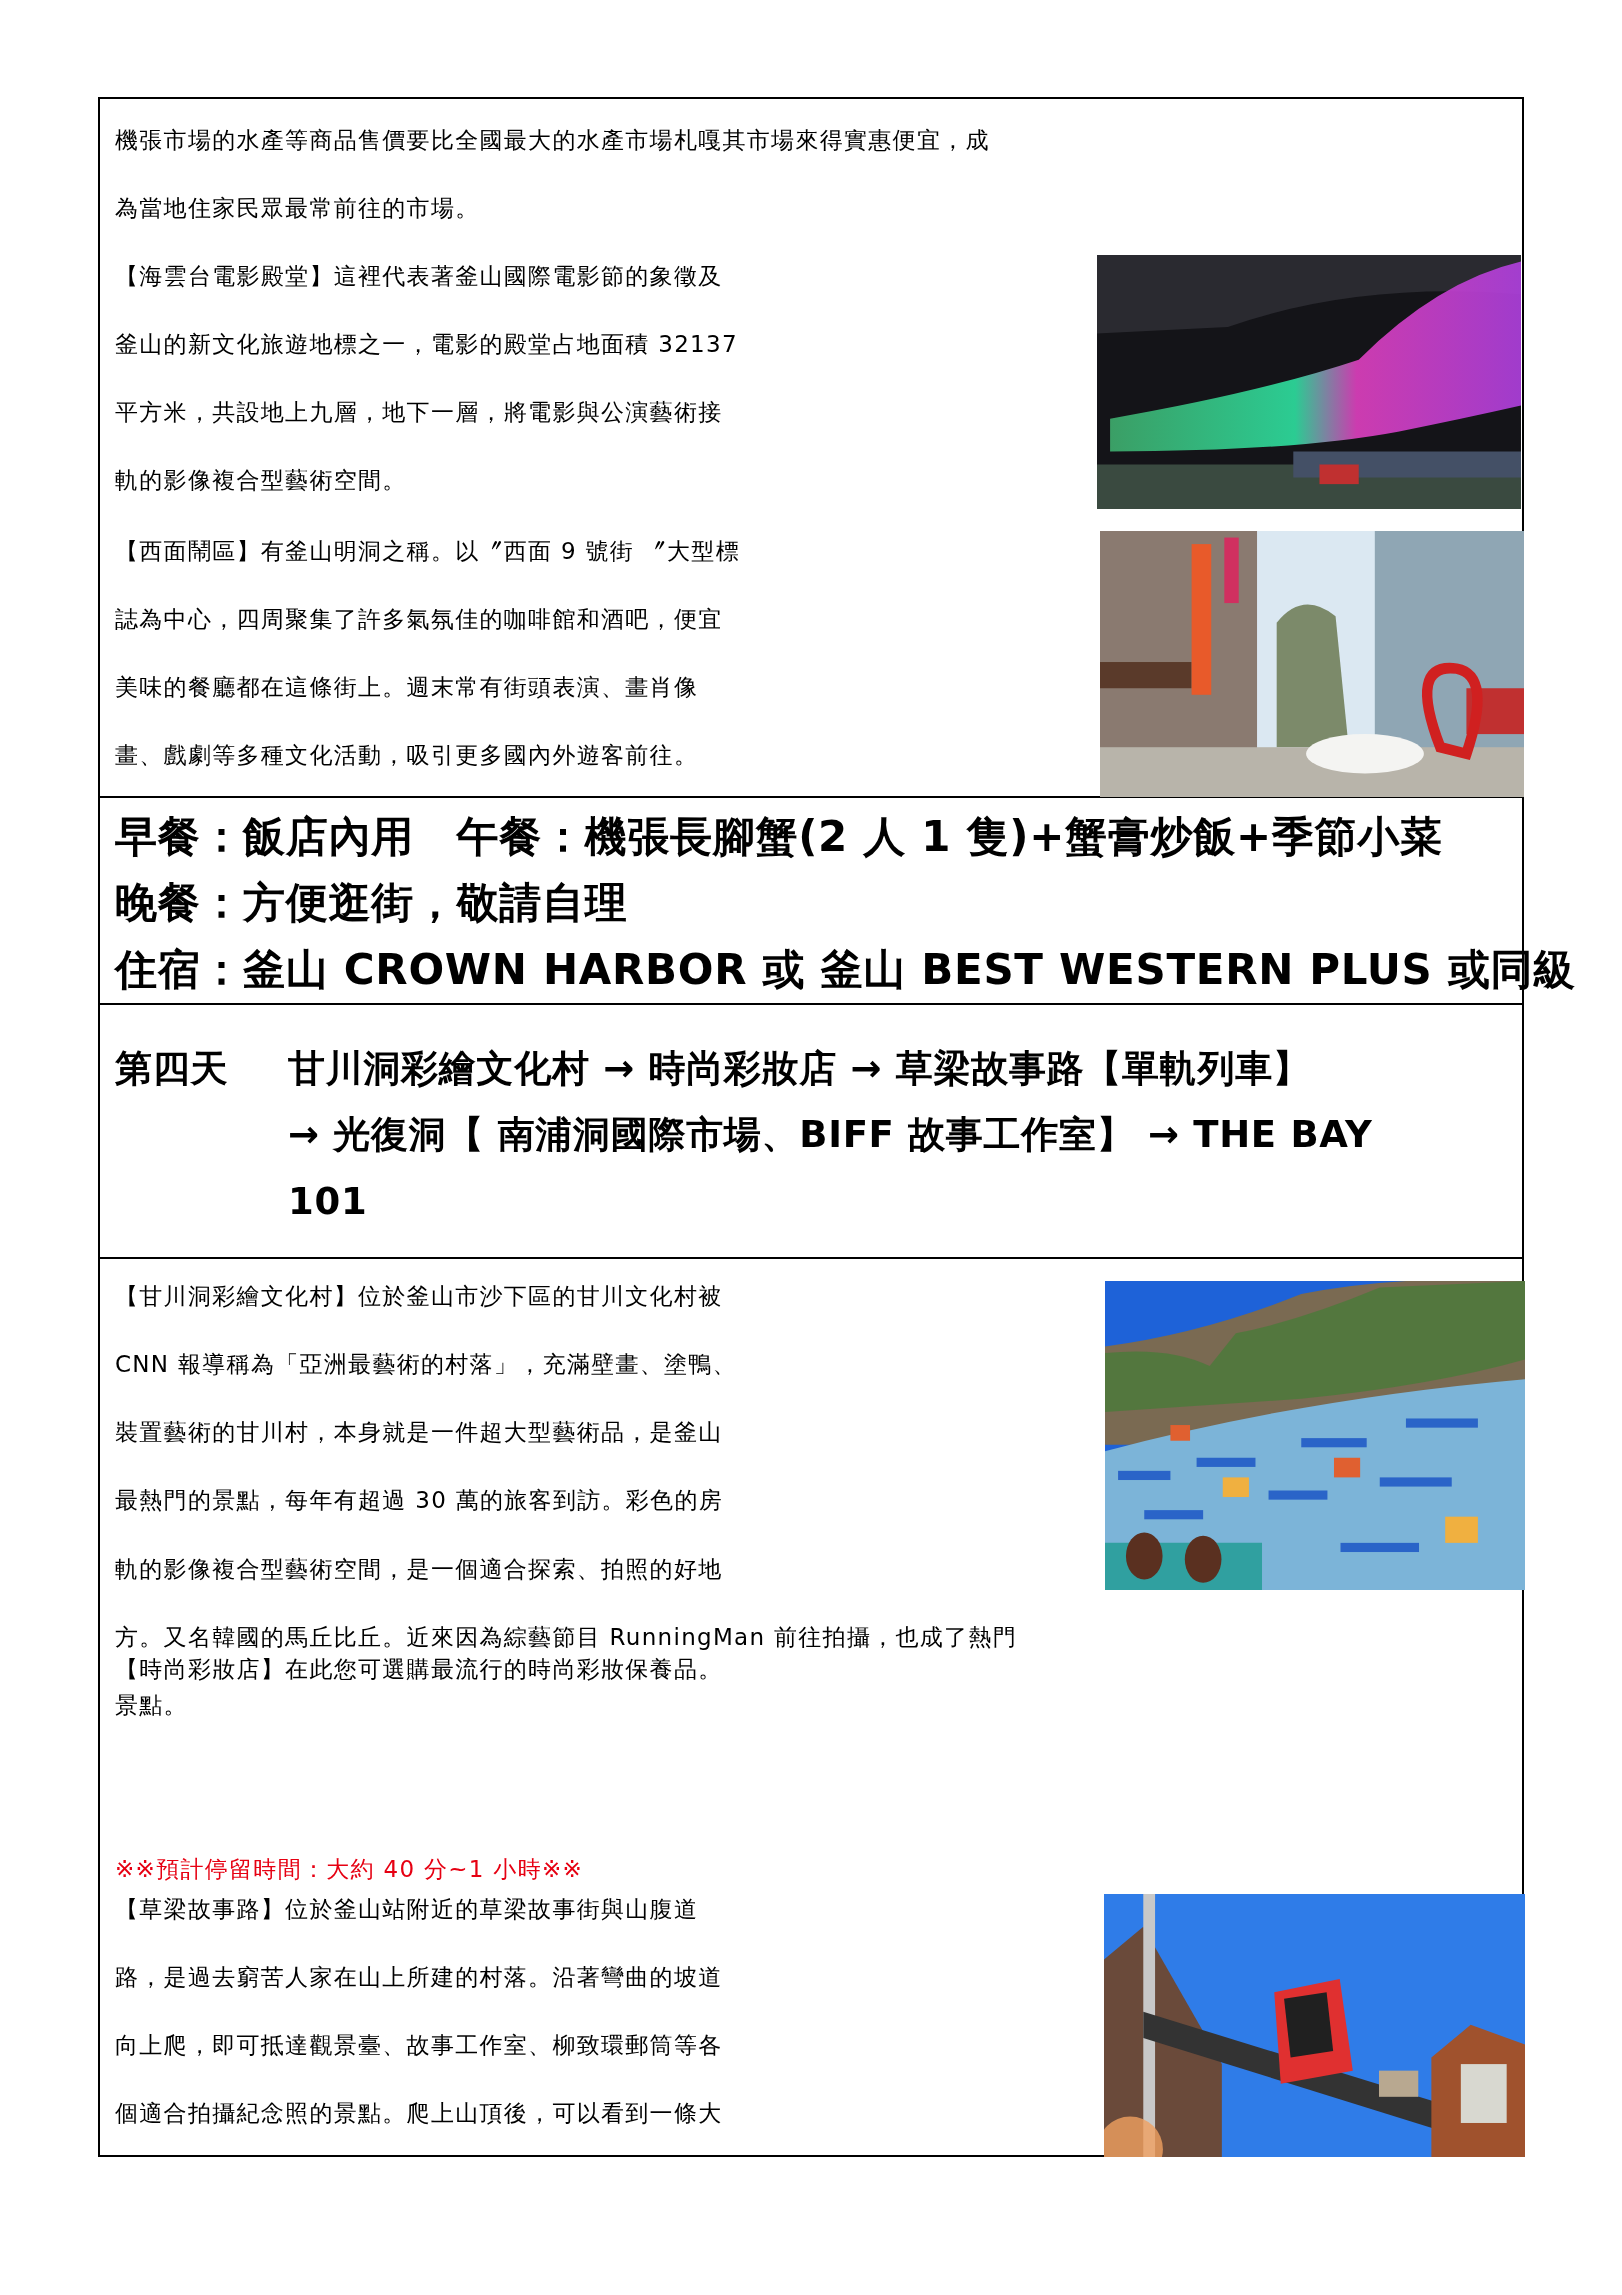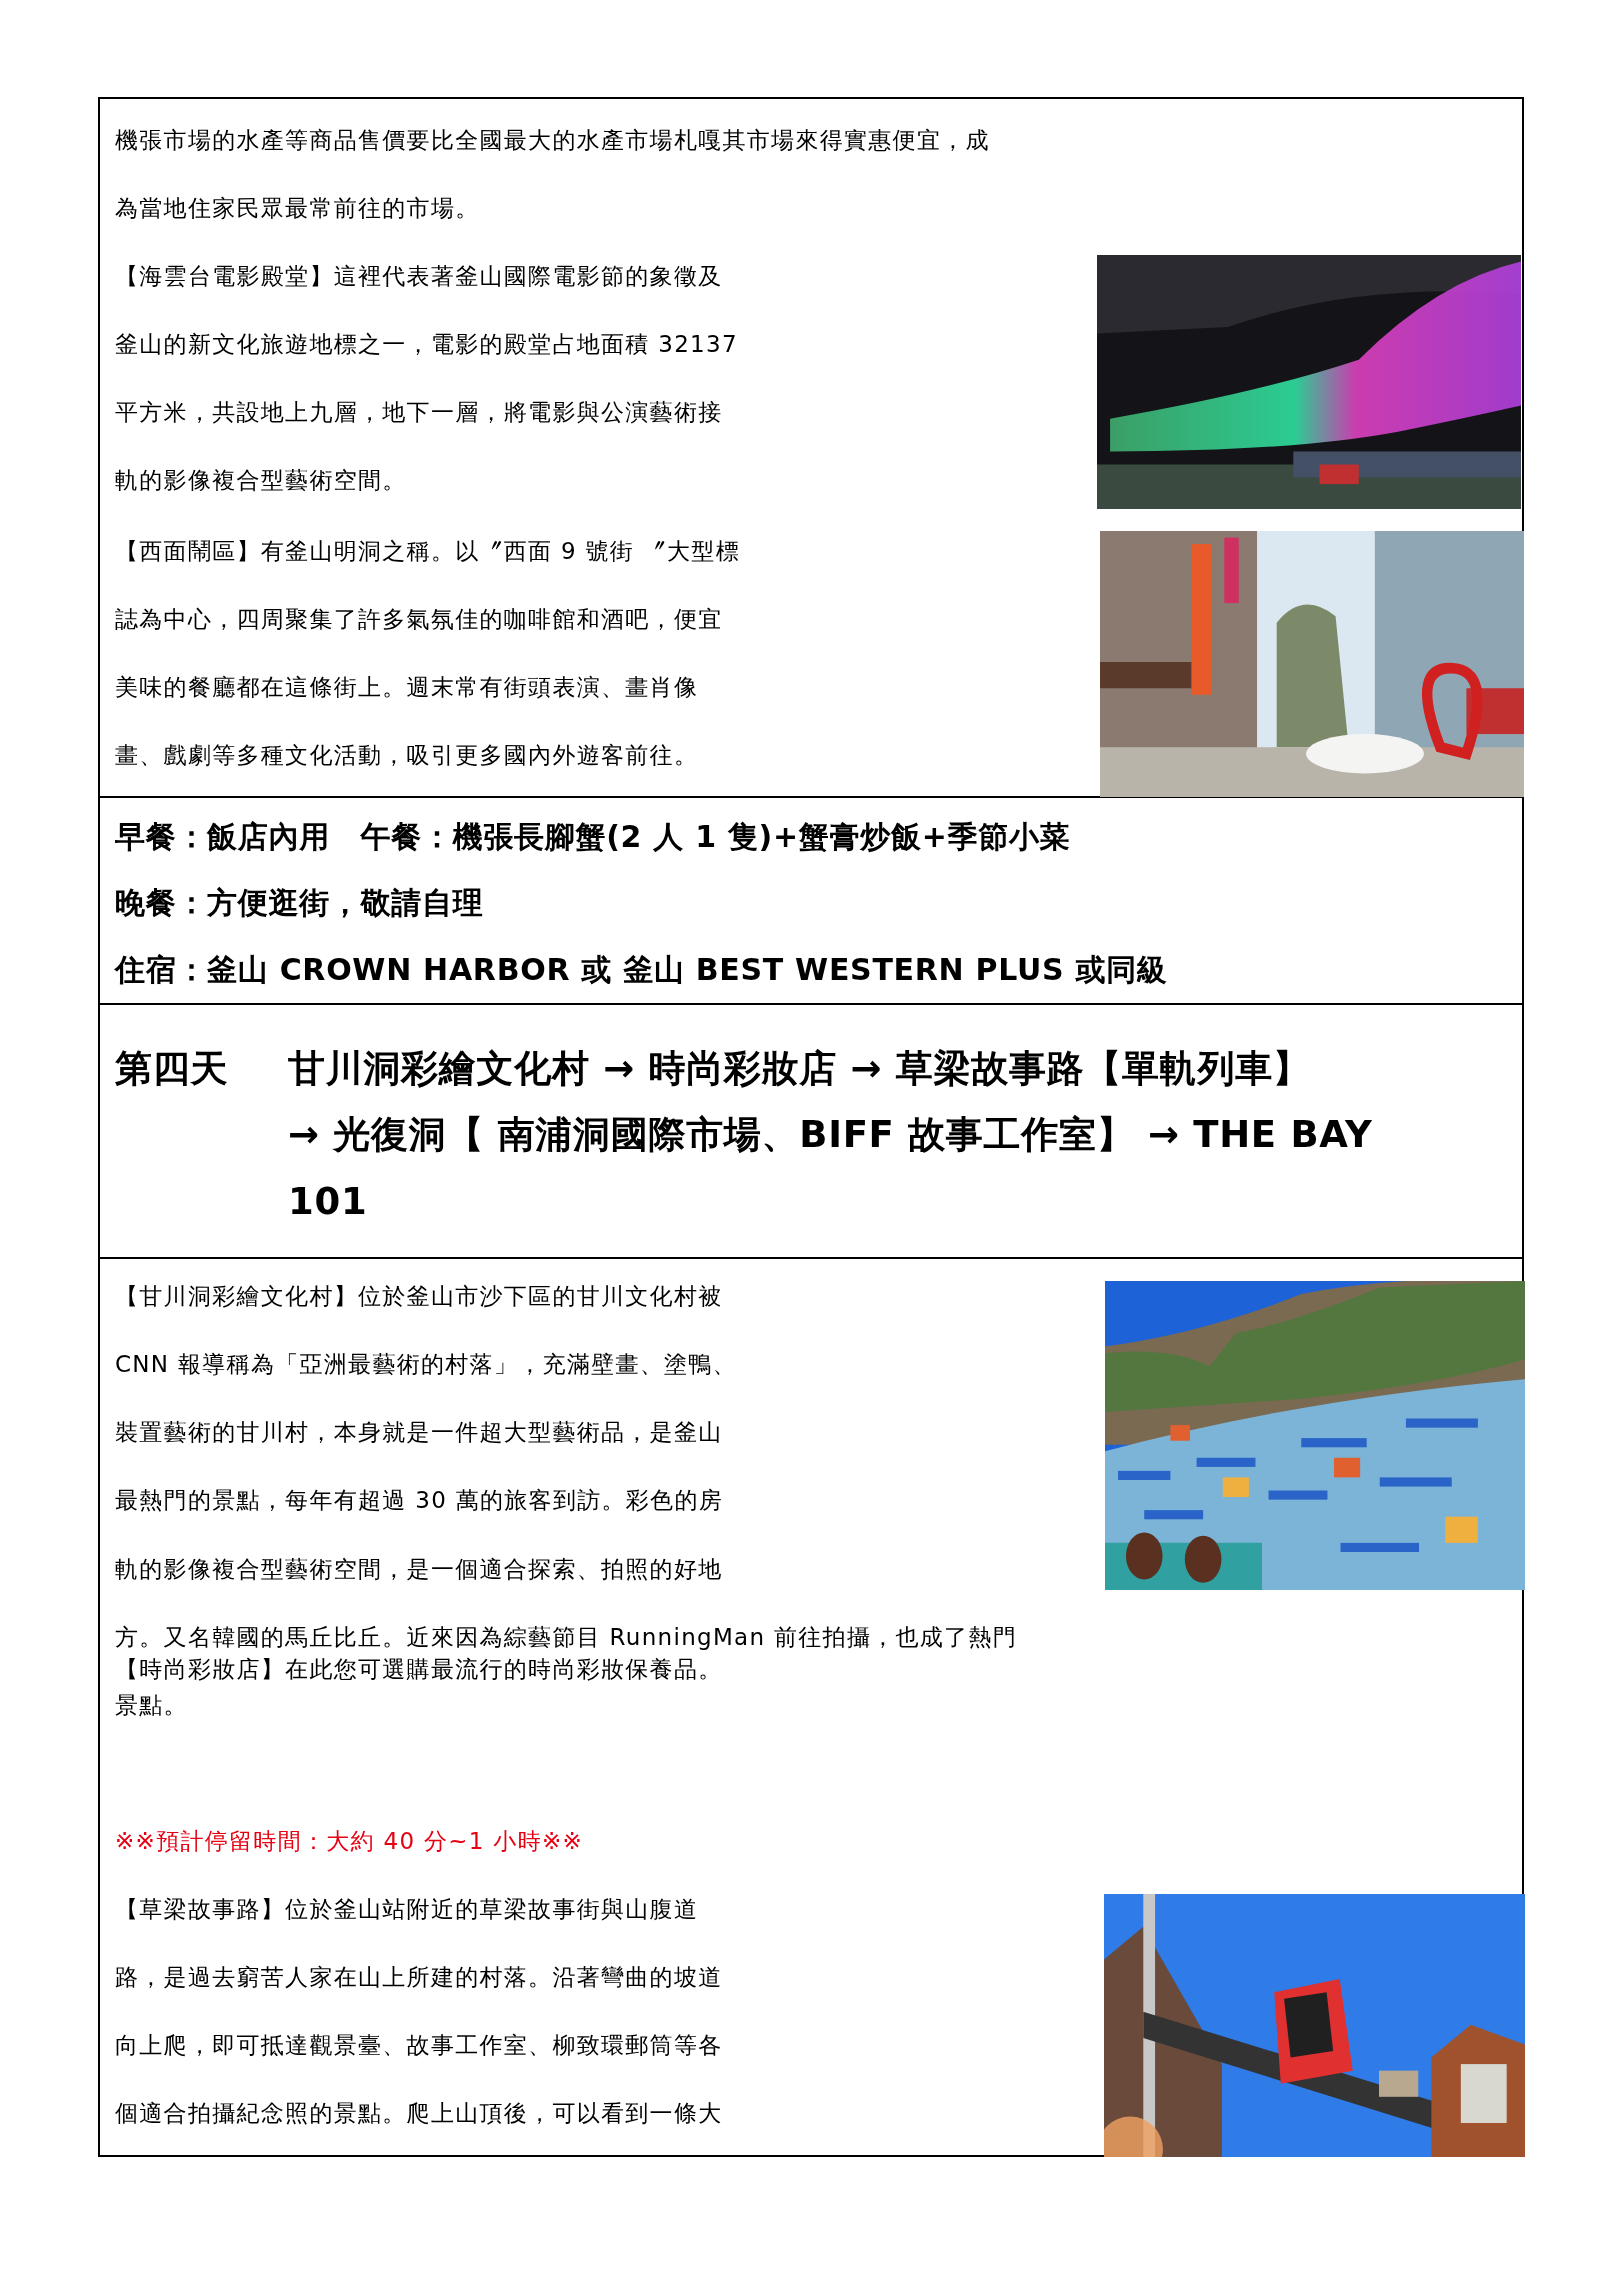--- a/index.html
+++ b/index.html
@@ -2,23 +2,23 @@
 <html style="font-size:10.5px"><head>
 <meta charset="utf-8">
 <style>
   html, body { margin:0; padding:0; background:#ffffff; }
   body { width:1622px; height:2295px; position:relative; overflow:hidden;
          font-family:"DejaVu Sans","Liberation Sans",sans-serif; color:#000; }
   .frame { position:absolute; left:98px; top:97px; width:1426px; height:2060px;
            border:2px solid #000; box-sizing:border-box; }
   .hline { position:absolute; left:98px; width:1426px; height:2px; background:#000; }
   .line { position:absolute; left:115px; font-size:23px; line-height:39px; white-space:nowrap; letter-spacing:1.3px; }
-  .bold { font-weight:bold; font-size:30px; letter-spacing:0.7px;text-align:center; }
+  .bold { font-weight:bold; font-size:42px; letter-spacing:0.7px;text-align:center; }
   .head { position:absolute; font-weight:bold; font-size:37px; line-height:46px; white-space:nowrap; letter-spacing:0.7px; }
-  .red { color:#e60012; }
+  .red { color:#e60012;margin-top:28px; }
   .photo { position:absolute; overflow:hidden; }
   .photo svg { width:100%; height:100%; display:block; }
 </style>
 </head>
 <body>
 
 <div class="frame"></div>
 <div class="hline" style="top:796px"></div>
 <div class="hline" style="top:1003px"></div>
 <div class="hline" style="top:1257px"></div>

